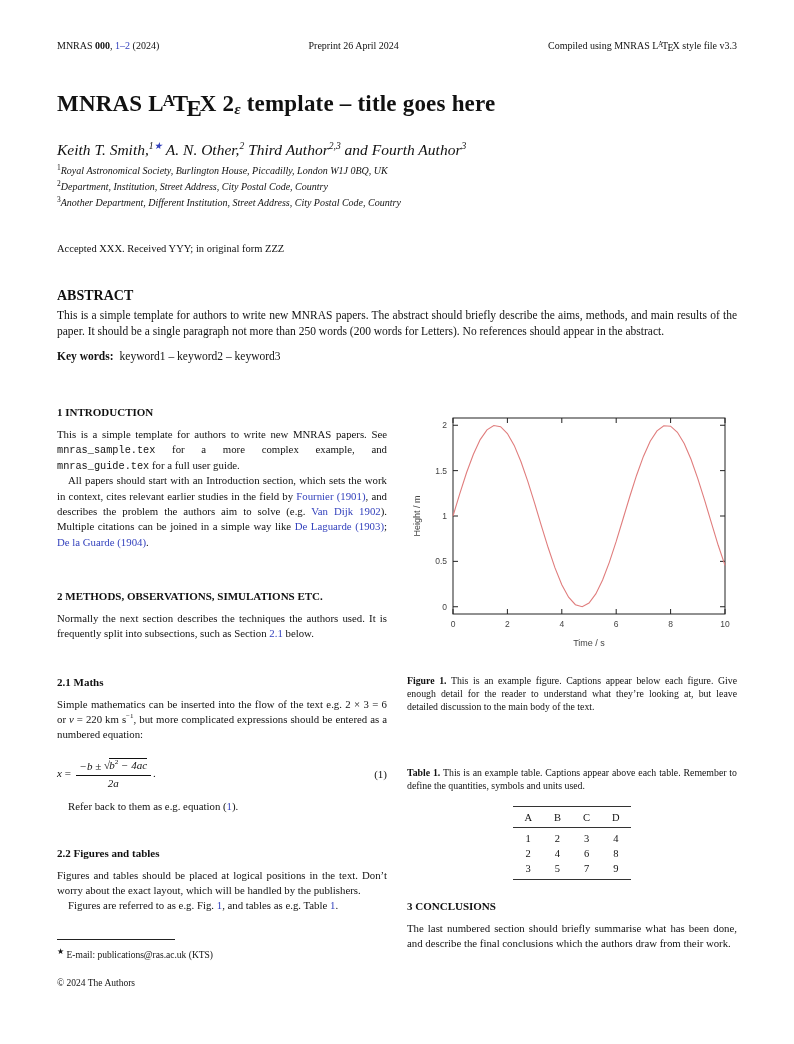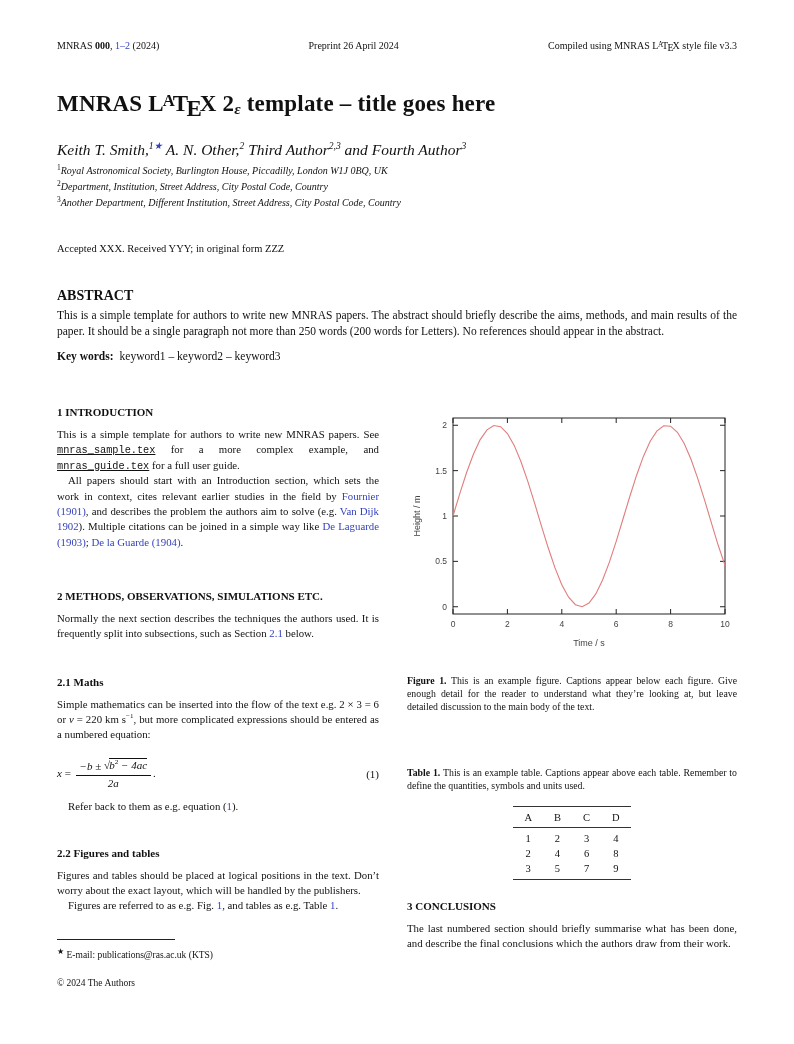--- a/index.html
+++ b/index.html
@@ -22,27 +22,27 @@
   .authors sup{font-size:0.62em;}
   .affils{margin-top:4px; font-size:10px; font-style:italic; line-height:1.45;}
   .affils sup{font-style:normal; font-size:0.75em;}
   .dates{margin-top:32px; font-size:10.5px;}
   
   .abs-h{margin-top:34px; font-size:14px; font-weight:bold;}
   .abs-t{margin-top:3px; font-size:11.5px; line-height:1.45; text-align:justify;}
   .kw{margin-top:10px; font-size:11.5px;}
   .kw b{margin-right:6px;}
   
-  .cols{display:flex; gap:28px; margin-top:44px; height:596px;}
+  .cols{display:flex; gap:20px; margin-top:44px; height:596px;}
   .col{width:332px; display:flex; flex-direction:column;}
   .sec-h{font-size:11px; font-weight:bold; margin:0 0 9px 0;}
   .sp1{margin-top:40px;} .sp2{margin-top:34px;} .sp3{margin-top:32px;} .sp4{margin-top:20px;}
   .body-p{font-size:10.8px; line-height:1.42; text-align:justify; margin:0;}
   .indent{text-indent:11px;}
-  code{font-family:"Liberation Mono", monospace; font-size:0.95em;text-decoration:underline;}
+  code{font-family:"Liberation Mono", monospace; font-size:0.95em;}
   
   .equation{display:flex; align-items:center; justify-content:space-between; margin:16px 0 10px 0; font-size:11px;}
   .eq-body i{font-style:italic;}
   .frac{display:inline-block; text-align:center; vertical-align:middle; margin:0 2px;}
   .frac-num{display:block; border-bottom:1px solid #111; padding:0 4px 4px 4px;}
   .frac-den{display:block; padding-top:1px;}
   .radical{border-top:1px solid #111; padding-top:0px;}
   .sqrt-sym{margin-right:-1px;}
   .eq-body sup{font-size:0.65em;}
   .msup{font-size:0.65em; vertical-align:super;}

